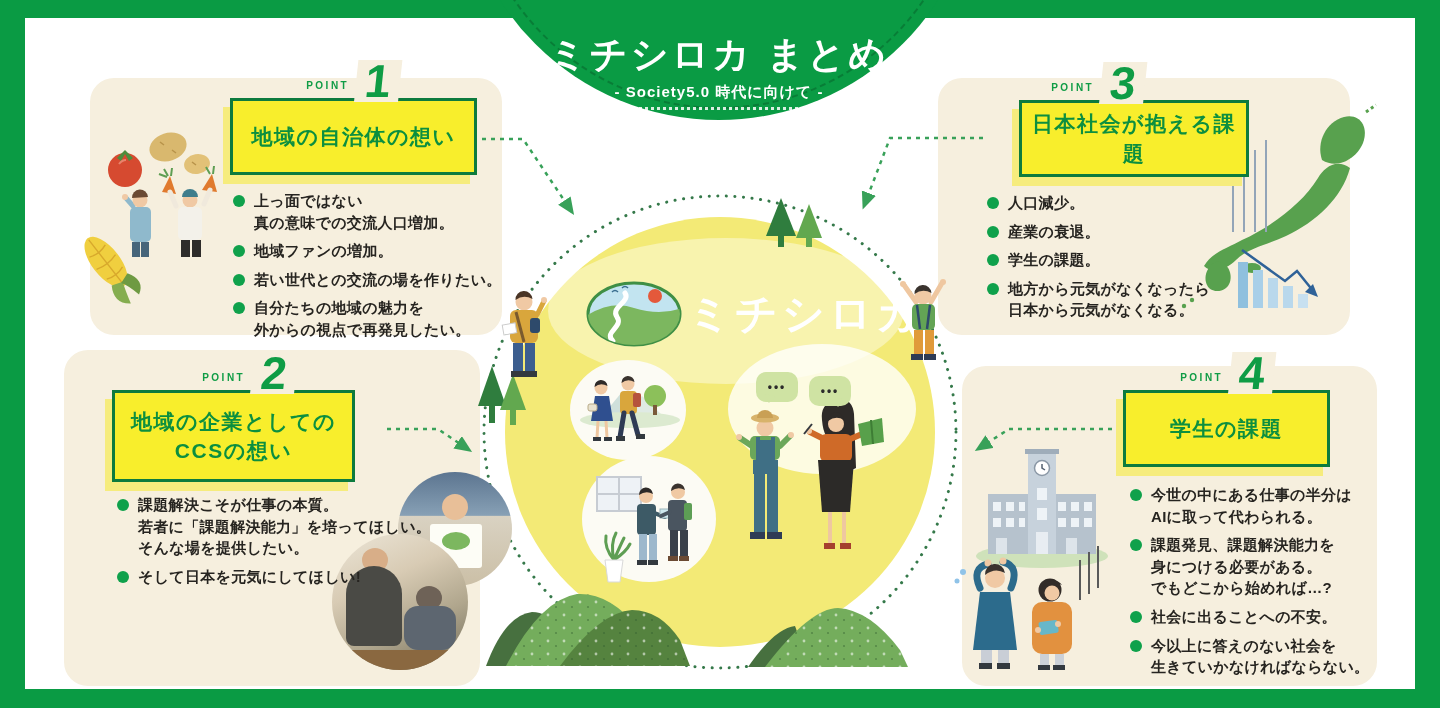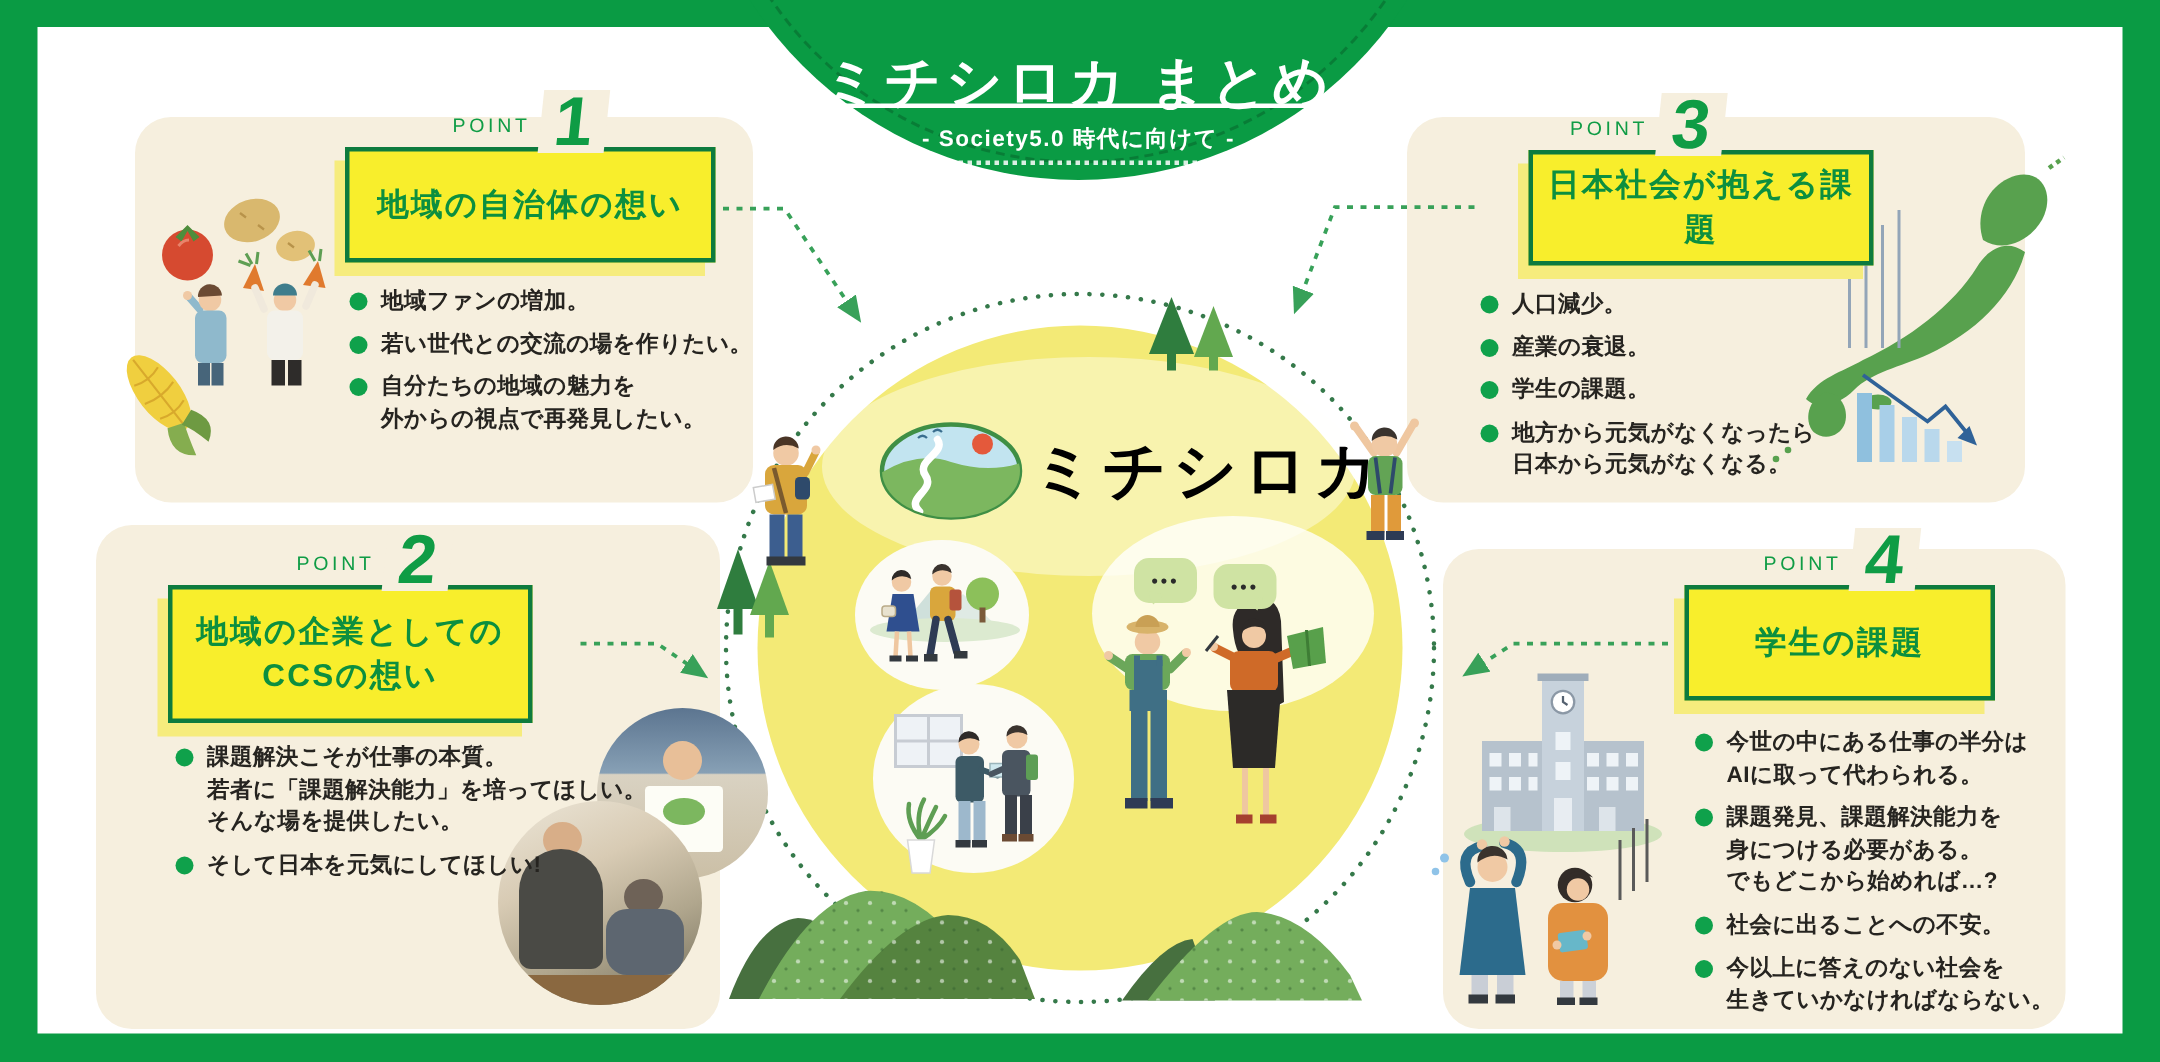--- a/index.html
+++ b/index.html
@@ -21,34 +21,34 @@
   .blob-farmer{left:728px;top:344px;width:188px;height:130px;background:rgba(255,255,252,0.8);}
 
   .illo{position:absolute;left:0;top:0;z-index:3;pointer-events:none;}
 
   
   .header-circle{position:absolute;left:459px;top:-400px;width:520px;height:520px;border-radius:50%;
                  background:#0a9b44;z-index:5;}
   .header-inner{position:absolute;left:11px;top:11px;right:11px;bottom:11px;border-radius:50%;
                 border:2px dashed rgba(6,80,36,0.4);}
   .header-title{position:absolute;left:719px;top:30px;transform:translateX(-50%);z-index:6;
-                color:#ffffff;font-size:37px;font-weight:900;letter-spacing:3px;white-space:nowrap;text-decoration:underline;}
+                color:#ffffff;font-size:37px;font-weight:900;letter-spacing:3px;white-space:nowrap;}
   .header-sub{position:absolute;left:719px;top:83px;transform:translateX(-50%);z-index:6;
               color:#ffffff;font-size:15px;font-weight:700;letter-spacing:1px;white-space:nowrap;}
   .header-dotline{position:absolute;left:719px;top:107px;transform:translateX(-50%);width:278px;height:0;
                   border-top:3px dotted rgba(255,255,255,0.85);z-index:6;}
 
   
   .sec{z-index:6;}
   .ybox{position:absolute;background:#f8ee2c;border:3px solid #0d7b3e;box-shadow:-7px 9px 0 #f6ec7d;
         display:flex;align-items:center;justify-content:center;text-align:center;z-index:6;box-sizing:border-box;}
   .ybox h2{margin:0;font-size:21px;font-weight:800;color:#0c8f3f;letter-spacing:1.5px;
            line-height:1.4;white-space:pre-line;}
   .badge{position:absolute;transform:translate(-50%,-90%);display:flex;align-items:flex-end;gap:7px;z-index:7;}
-  .badge .pt{font-size:13px;font-weight:400;letter-spacing:2.5px;color:#0f9c45;margin-bottom:11px;}
+  .badge .pt{font-size:10px;font-weight:700;letter-spacing:2.5px;color:#0f9c45;margin-bottom:11px;}
   .badge .num{font-size:46px;font-weight:800;color:#0f9c45;line-height:0.92;background:#f6efde;
               padding:0 9px;transform:skewX(-6deg);}
   .blist{position:absolute;margin:0;padding:0;list-style:none;display:flex;flex-direction:column;gap:7px;z-index:6;}
   .blist li{display:flex;gap:9px;}
   .bdot{width:12px;height:12px;border-radius:50%;background:#0fa14b;flex:none;margin-top:5px;}
   .btext{font-size:15px;font-weight:700;color:#262420;line-height:1.44;letter-spacing:0.3px;white-space:pre-line;}
 
   .s1-box{left:230px;top:98px;width:247px;height:77px;}
   .s1-badge{left:353px;top:98px;}
   .s1-list{left:233px;top:190px;width:272px;}
@@ -57,21 +57,21 @@
   .s3-list{left:987px;top:192px;width:340px;}
   .s2-box{left:112px;top:390px;width:243px;height:92px;}
   .s2-badge{left:249px;top:390px;}
   .s2-list{left:117px;top:494px;width:366px;}
   .s4-box{left:1123px;top:390px;width:207px;height:77px;}
   .s4-badge{left:1227px;top:390px;}
   .s4-list{left:1130px;top:484px;width:266px;}
 
   
   .logo-text{position:absolute;left:688px;top:286px;z-index:4;font-size:42px;font-weight:900;
-             color:#000000;letter-spacing:4px;white-space:nowrap;}
+             color:#ffffff;letter-spacing:4px;white-space:nowrap;}
 
   
   .bubble{position:absolute;width:42px;height:30px;background:#cfe3a3;border-radius:10px;z-index:4;
           display:flex;align-items:center;justify-content:center;}
   .bubble .dots{font-size:12px;font-weight:900;color:#2b2b2b;letter-spacing:2px;line-height:1;}
   .bubble:after{content:"";position:absolute;bottom:-7px;width:0;height:0;
                 border:6px solid transparent;border-top:8px solid #cfe3a3;}
   .bubble-1{left:756px;top:372px;}
   .bubble-1:after{left:7px;transform:rotate(12deg);}
   .bubble-2{left:809px;top:376px;}
@@ -418,20 +418,25 @@
     <div class="badge s1-badge">
       <span class="pt">POINT</span>
       <span class="num">1</span>
     </div>
     <div class="ybox s1-box">
       <h2>地域の自治体の想い</h2>
     </div>
     <ul class="blist s1-list">
       <li>
           <i class="bdot"></i>
+          <span class="btext">上っ面ではない
+真の意味での交流人口増加。</span>
+        </li>
+      <li>
+          <i class="bdot"></i>
           <span class="btext">地域ファンの増加。</span>
         </li>
       <li>
           <i class="bdot"></i>
           <span class="btext">若い世代との交流の場を作りたい。</span>
         </li>
       <li>
           <i class="bdot"></i>
           <span class="btext">自分たちの地域の魅力を
 外からの視点で再発見したい。</span>

